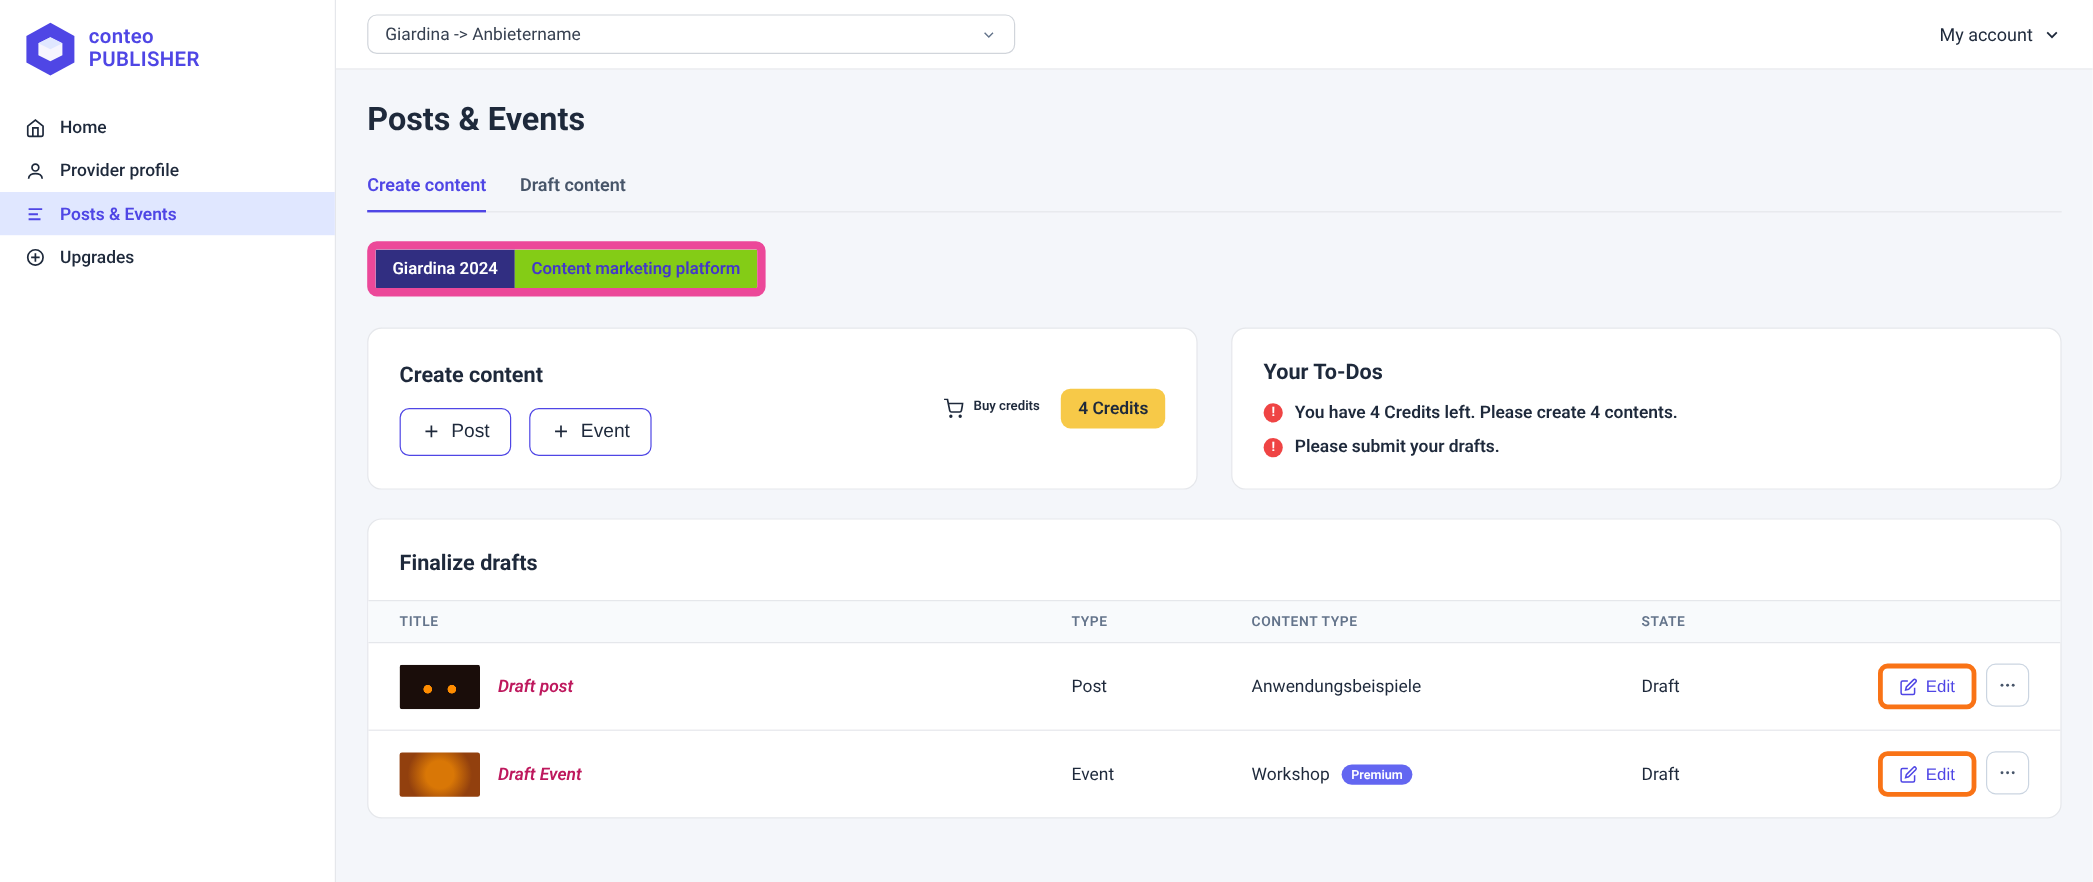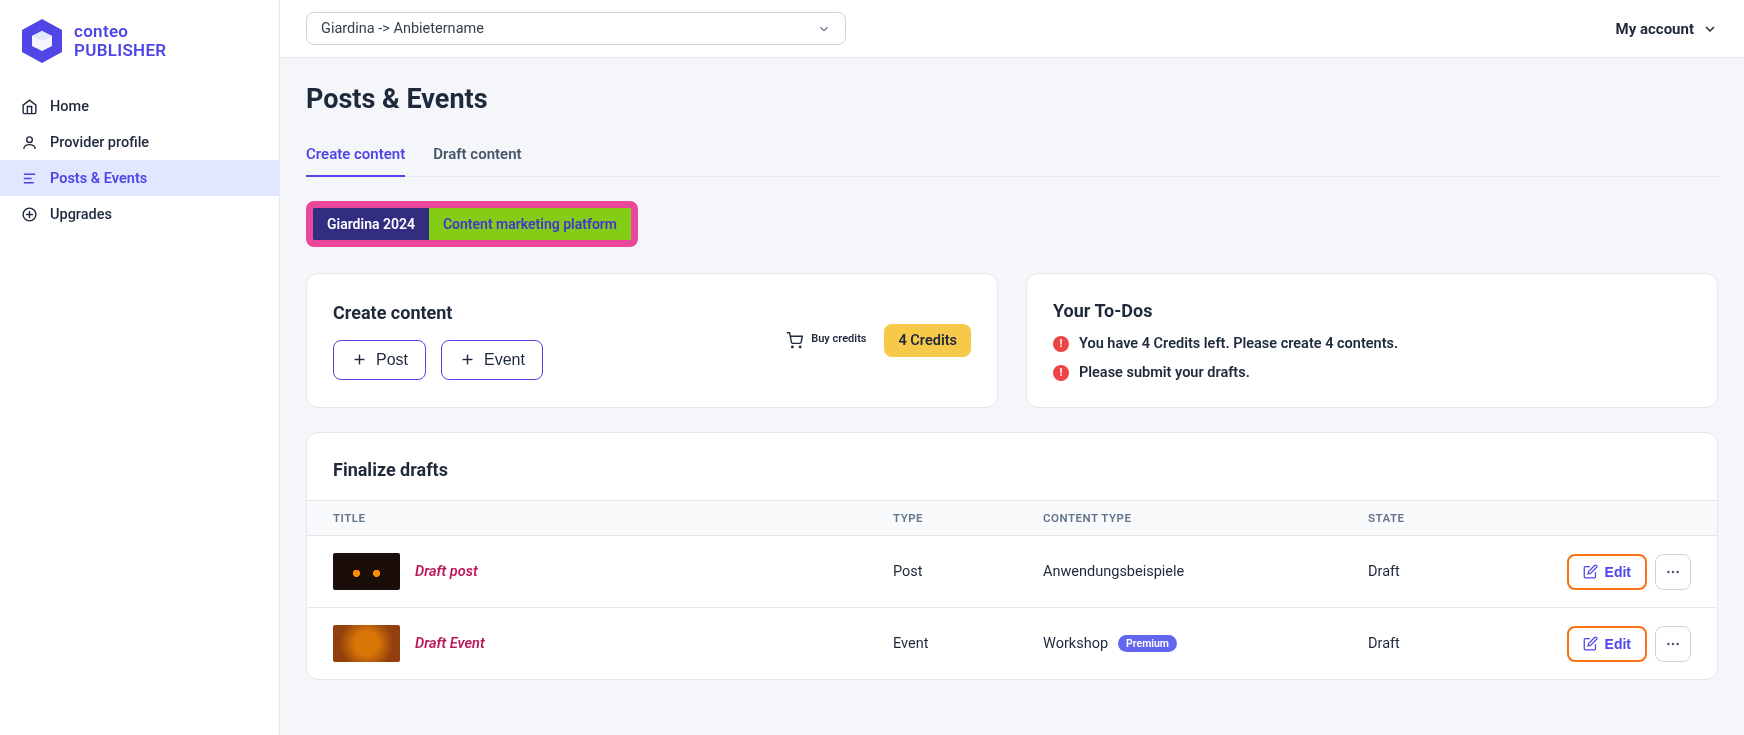--- a/index.html
+++ b/index.html
@@ -102,21 +102,21 @@
       width: 540px;
       font-size: 14.5px;
       color: #374151;
       cursor: pointer;
     }
     .account {
       display: flex;
       align-items: center;
       gap: 8px;
       font-size: 15px;
-      font-weight: 700;
+      font-weight: 400;
       cursor: pointer;
     }
     .content {
       padding: 25px 26px;
       flex: 1;
       overflow: auto;
     }
     .page-title {
       font-size: 27px;
       font-weight: 700;
@@ -332,25 +332,25 @@
       color: #fff;
       font-size: 10.5px;
       font-weight: 600;
       padding: 2px 8px;
       border-radius: 10px;
     }
     .edit-btn {
       display: flex;
       align-items: center;
       gap: 7px;
-      border: 2px solid #f97316;
+      border: 4px solid #f97316;
       border-radius: 8px;
       padding: 7px 14px;
       font-size: 14px;
-      font-weight: 700;
+      font-weight: 400;
       color: #4f46e5;
       background: #fff;
       cursor: pointer;
     }
     .more-btn {
       border: 1px solid #cbd5e1;
       border-radius: 8px;
       width: 36px;
       height: 36px;
       display: flex;

